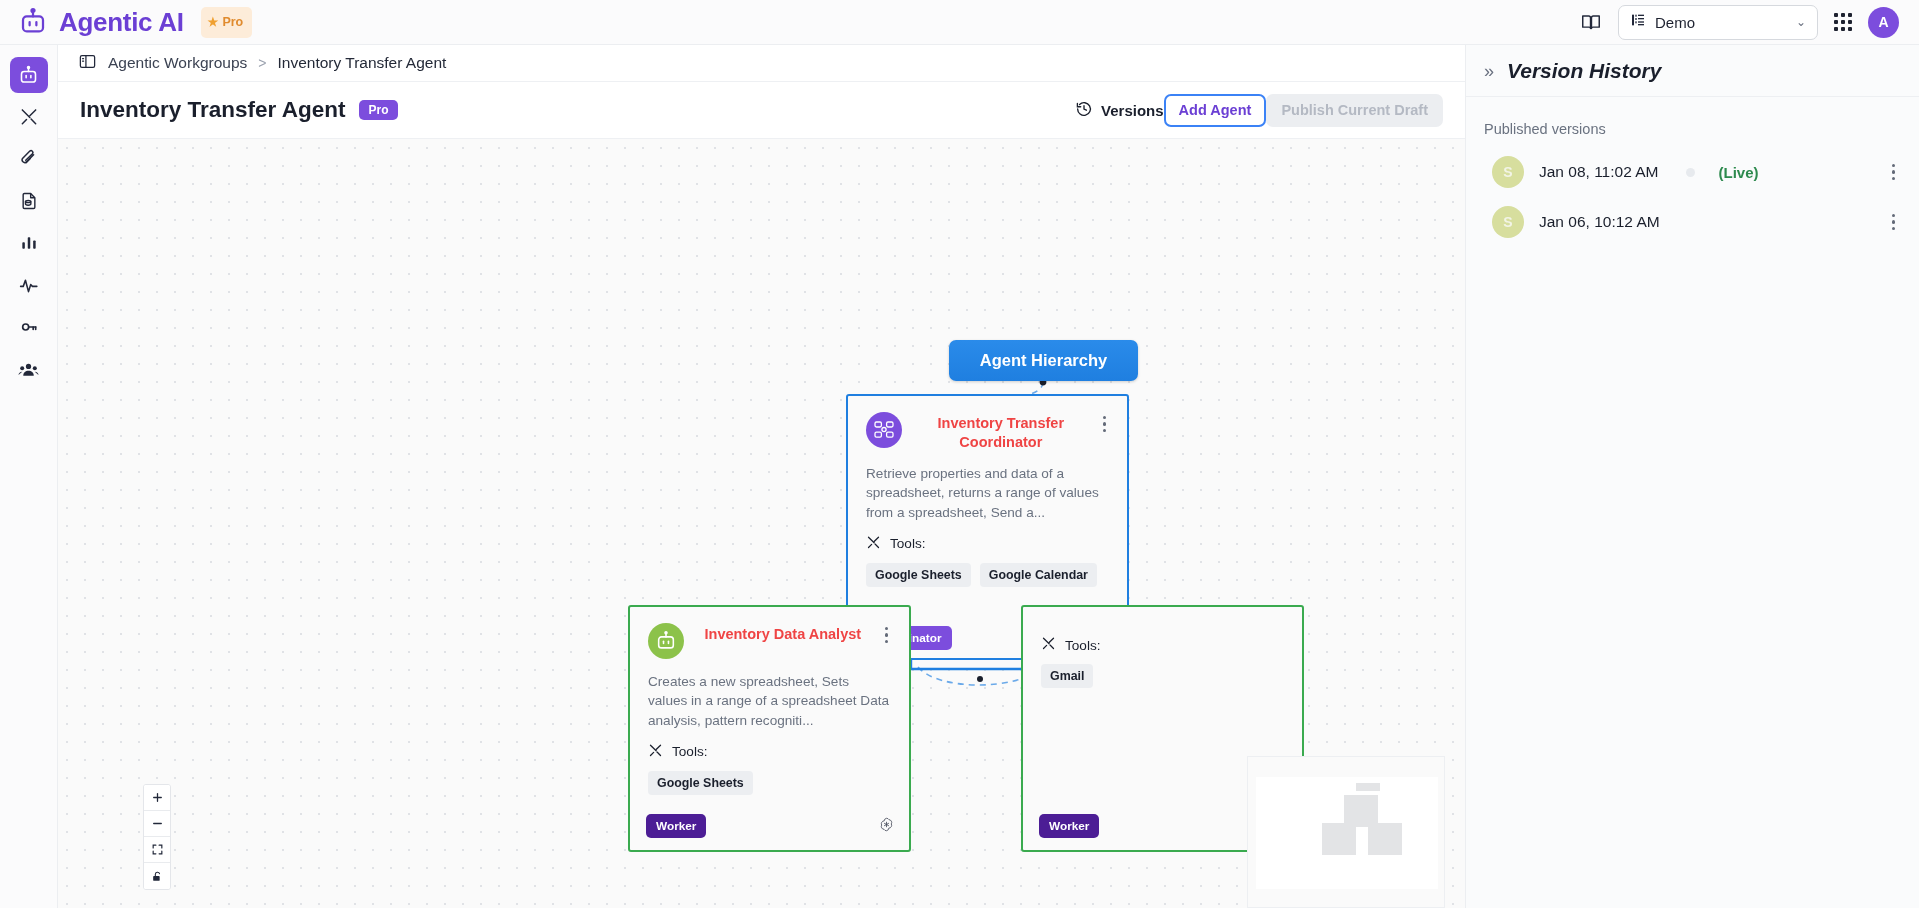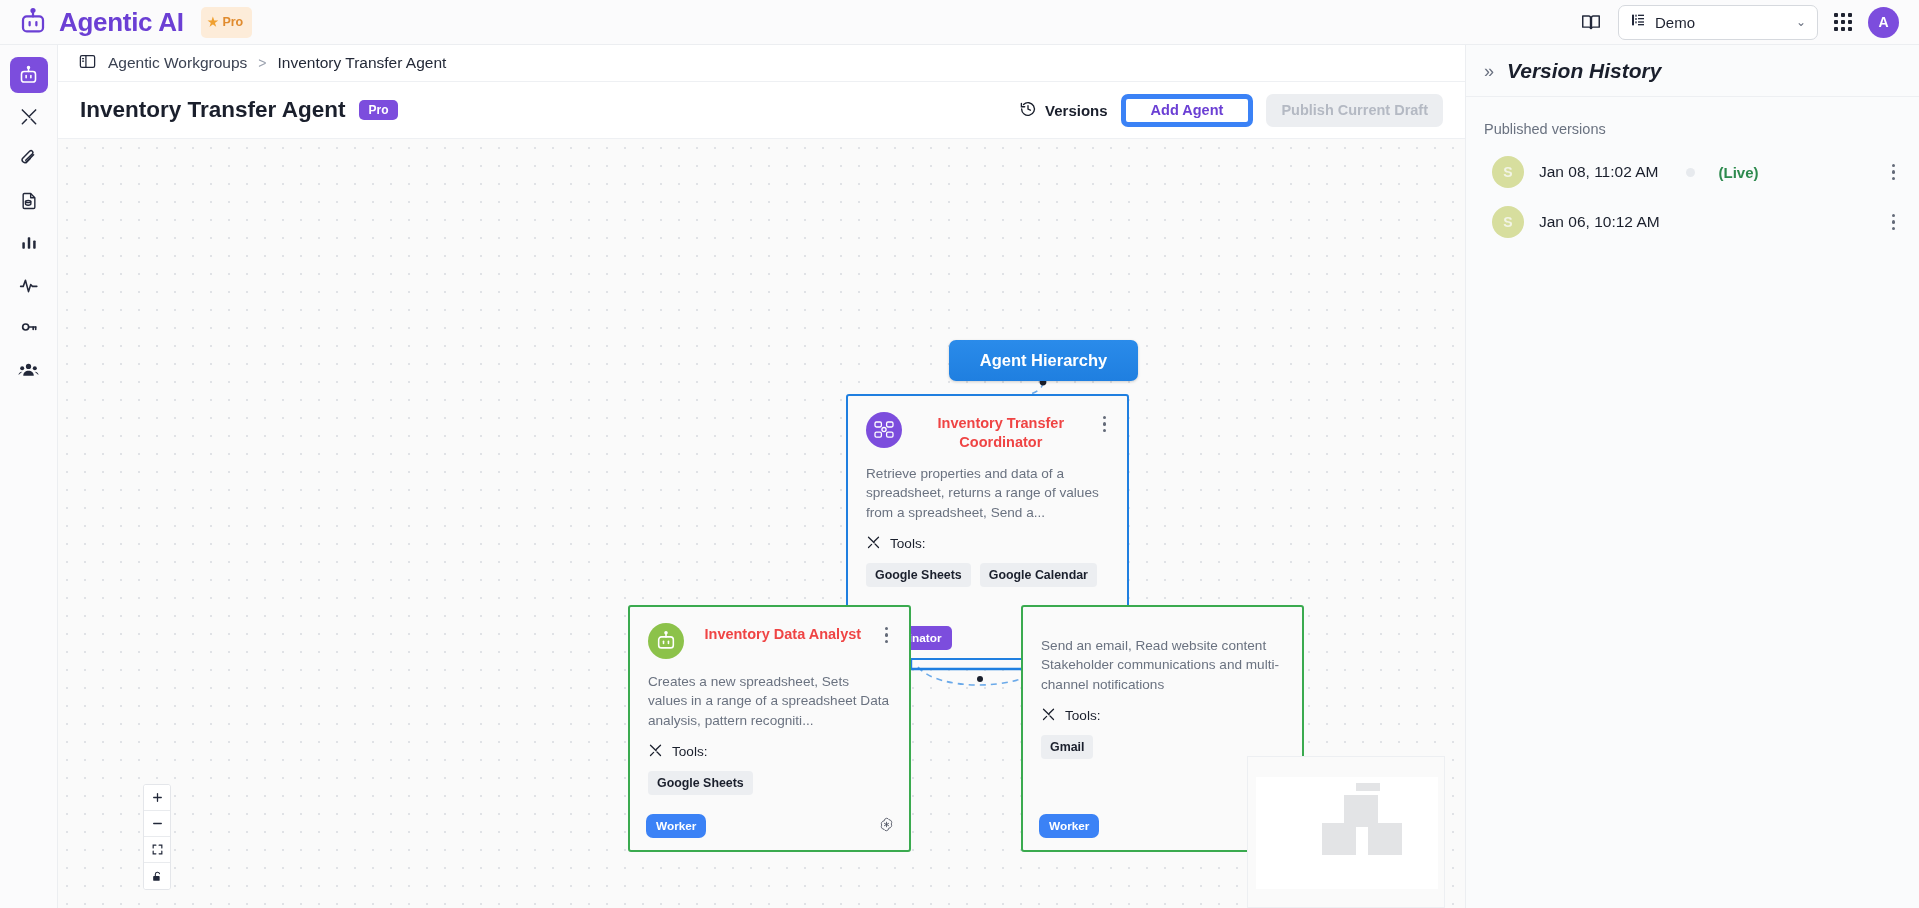--- a/index.html
+++ b/index.html
@@ -81,29 +81,29 @@
 
   .title-row {
     height: 57px; display: flex; align-items: center;
     padding: 0 22px 0 22px; border-bottom: 1px solid #eef0f3; background: #fff;
   }
   .page-title { font-size: 22.5px; font-weight: bold; color: #1a1f2c; }
   .pro-pill-purple {
     background: #7c4ddd; color: #fff; border-radius: 5px;
     font-size: 12px; font-weight: bold; padding: 3px 9px; margin-left: 14px;
   }
-  .title-actions { margin-left: auto; display: flex; align-items: center; gap: 13px; }
+  .title-actions { margin-left: auto; display: flex; align-items: center; }
   .versions-btn {
     display: flex; align-items: center; gap: 8px; cursor: pointer;
     font-size: 15px; font-weight: bold; color: #1a1f2c;
   }
   .btn-outline {
-    border: 5px solid #3b82f6; border-radius: 7px; background: #fff;
+    border: 2px solid #3b82f6; border-radius: 7px; background: #fff;
     color: #6b3fd4; font-size: 14.5px; font-weight: bold;
-    height: 33px; padding: 0 25px; cursor: pointer;
+    height: 33px; padding: 0 13px; cursor: pointer;
     display: flex; align-items: center;
   }
   .btn-disabled {
     border: none; border-radius: 7px; background: #eceef1;
     color: #b4b9c3; font-size: 14.5px; font-weight: bold;
     height: 33px; padding: 0 15px; cursor: not-allowed;
     display: flex; align-items: center;
   }
 
   
@@ -167,21 +167,21 @@
     font-size: 12.4px; font-weight: bold; padding: 5px 9px;
   }
   .node-footer {
     position: absolute; left: 16px; right: 14px; bottom: 12px;
     display: flex; align-items: center;
   }
   .role-badge {
     border-radius: 5px; color: #fff; font-size: 11.8px; font-weight: bold;
     padding: 5px 10px;
   }
-  .role-badge.worker { background: #3b82f6; border-radius: 7px; }
+  .role-badge.worker { background: #4c1d95; }
   .role-badge.coordinator { background: #7c4ddd; }
   .model-logo { margin-left: auto; opacity: .82; }
 
   .coord-footer {
     position: absolute; left: 16px; bottom: 12px;
   }
 
   
   .zoom-controls {
     position: absolute; left: 85px; bottom: 18px;
@@ -494,21 +494,20 @@
         <span class="model-logo">
           <svg width="17" height="17" viewBox="0 0 24 24" fill="none" stroke="#22283a" stroke-width="1.2">
             <path d="M12 3.2a4 4 0 0 1 3.5 2 4 4 0 0 1 3.3 6 4 4 0 0 1-3.5 5.9A4 4 0 0 1 12 20.8a4 4 0 0 1-3.5-2 4 4 0 0 1-3.3-6 4 4 0 0 1 3.5-5.9A4 4 0 0 1 12 3.2z"></path>
             <path d="M12 8.2v7.6M8.6 10.1l6.8 3.8M8.6 13.9l6.8-3.8"></path>
           </svg>
         </span>
       </div>
     </div>
 
     <div class="node worker-right">
-      <div class="node-desc">Send an email, Read website content Stakeholder communications and multi-channel notifications</div>
       <div class="tools-row">
         <span>
           <svg width="15" height="15" viewBox="0 0 24 24" fill="none" stroke="#1a1f2c" stroke-width="2" stroke-linecap="round">
             <path d="M4 3.5l9 9"></path>
               <path d="M14.5 14.5l5.5 5.5"></path>
               <path d="M20 3.5l-7 7"></path>
               <path d="M9 15l-5 5"></path>
           </svg>
         </span>
         <span>Tools:</span>

